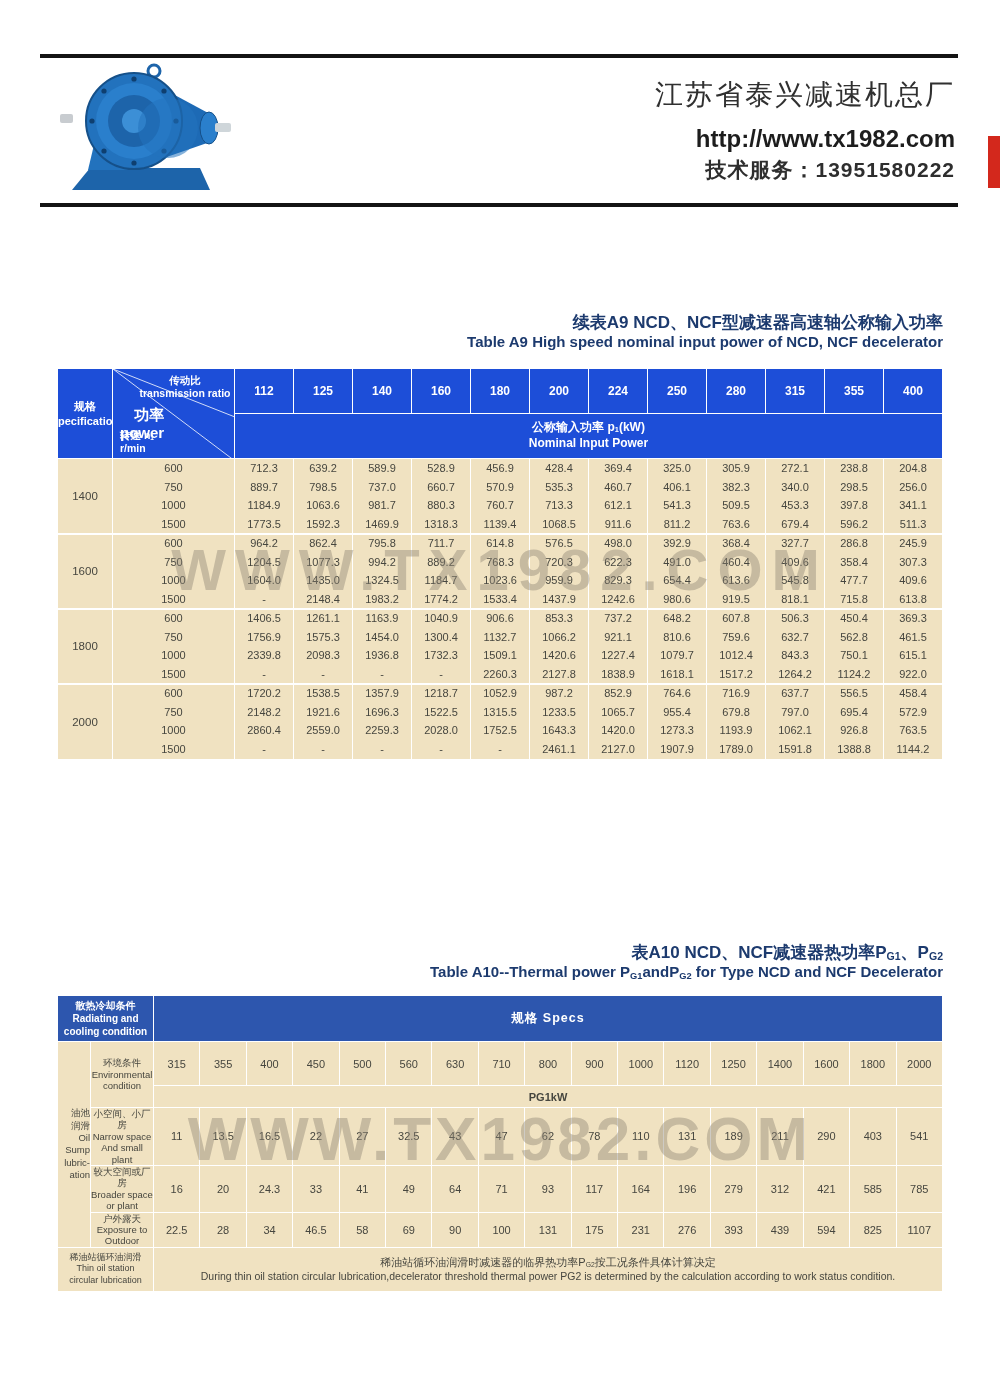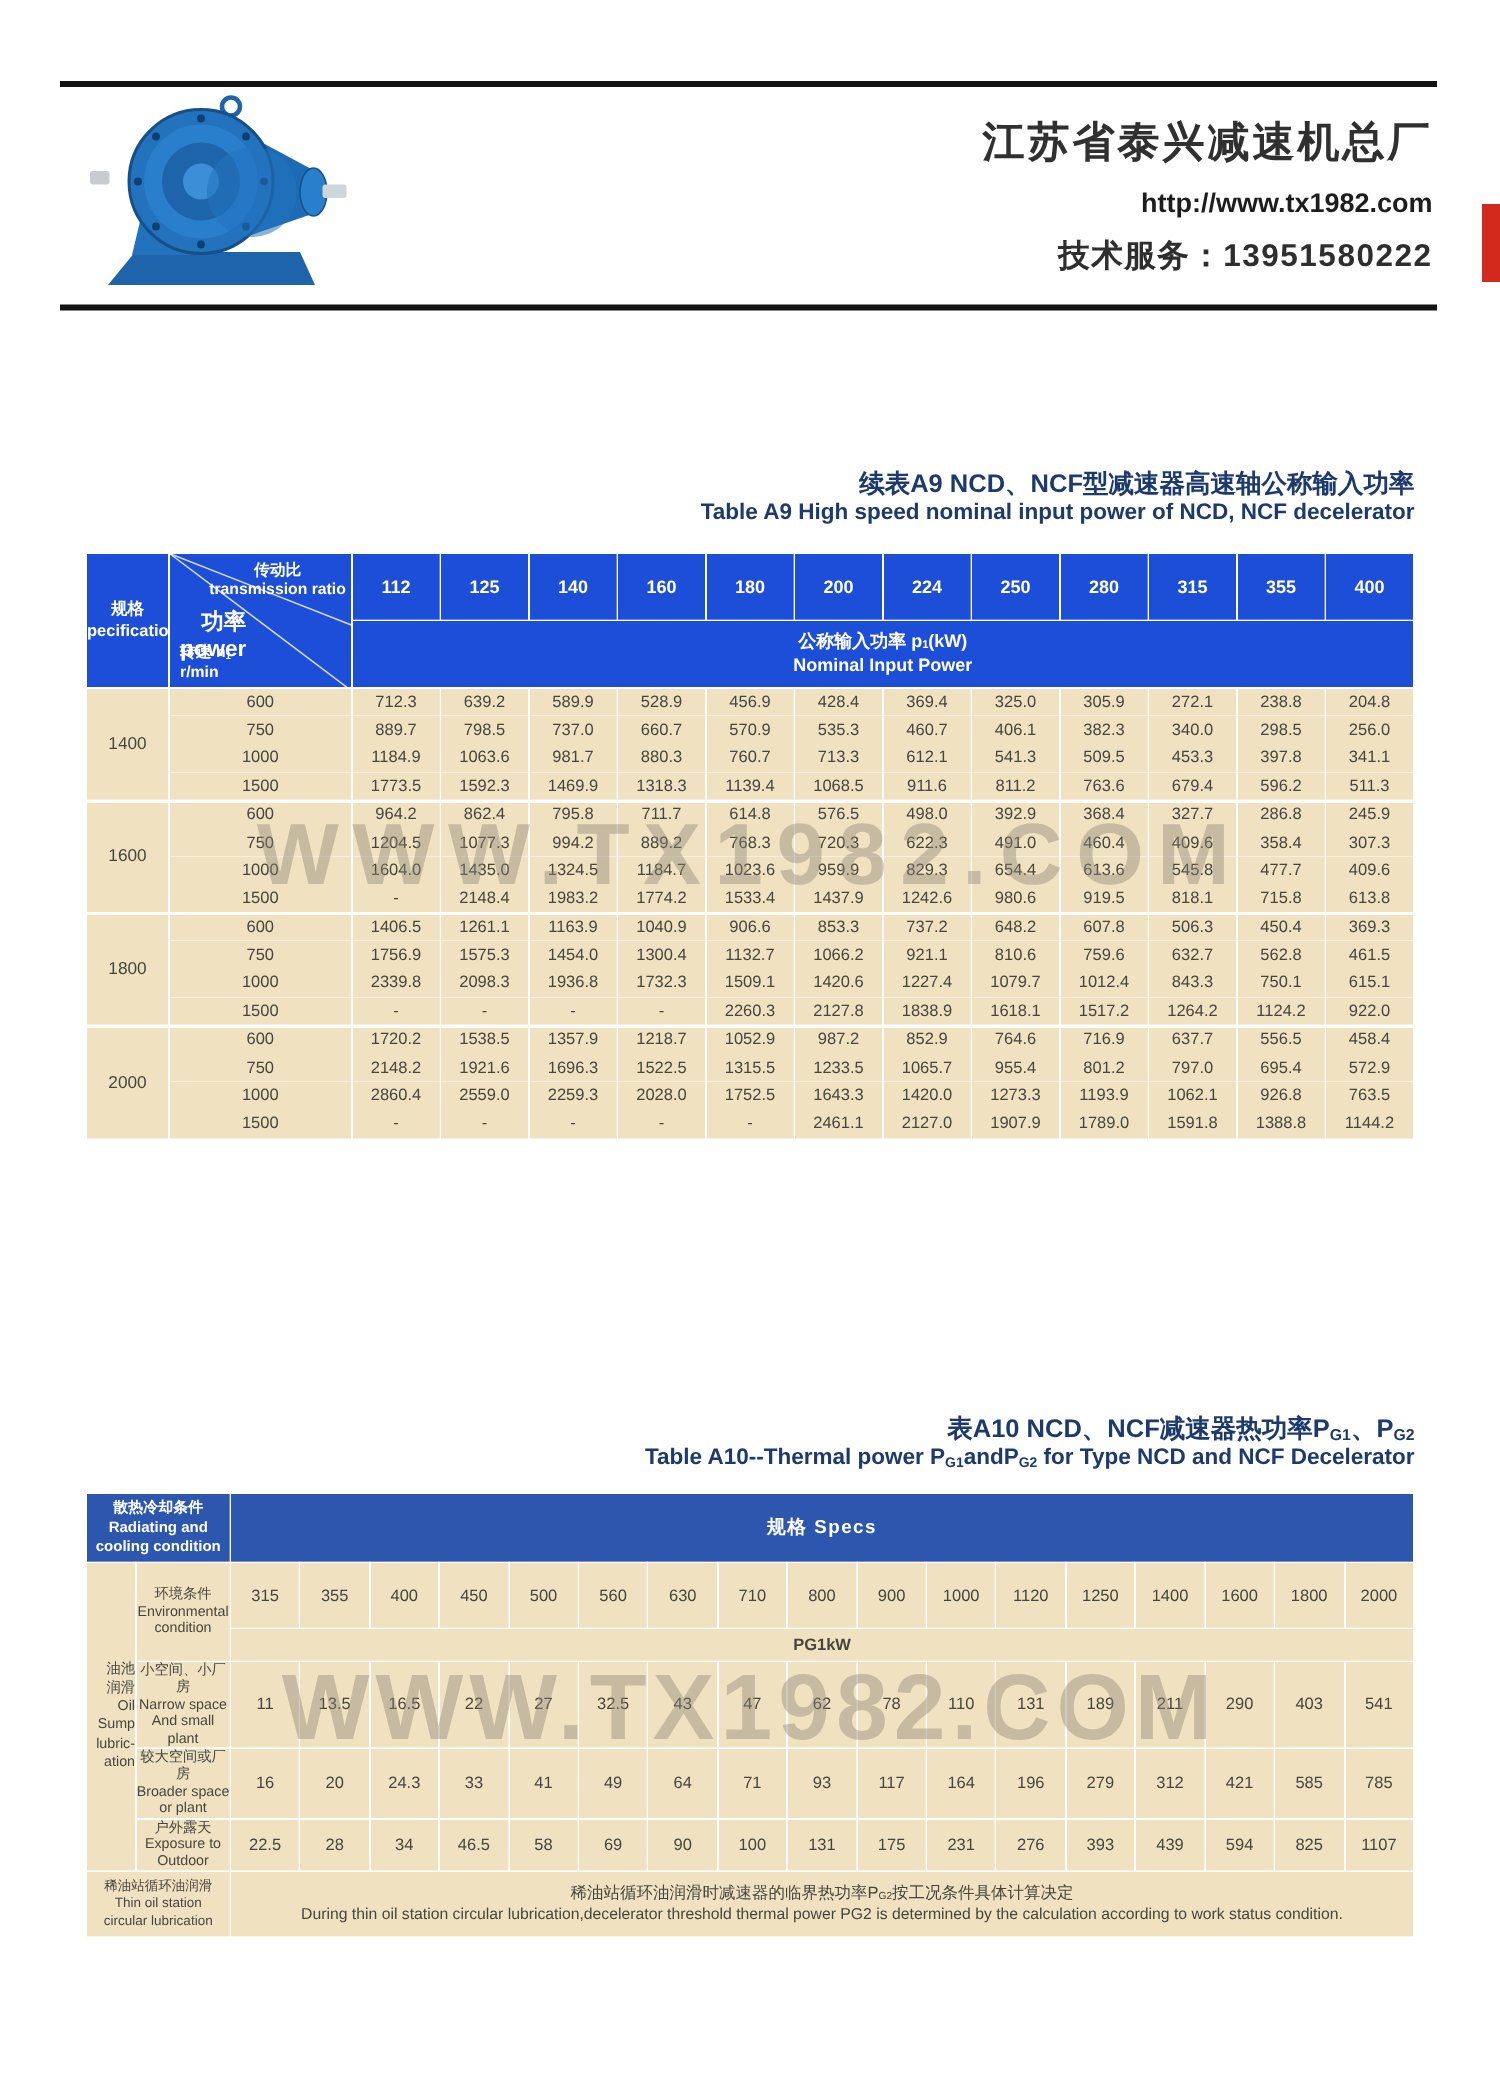--- a/index.html
+++ b/index.html
@@ -2,22 +2,22 @@
 <html><head>
 <meta charset="utf-8">
 <style>
   html,body{margin:0;padding:0;}
   body{width:1000px;height:1400px;position:relative;background:#ffffff;overflow:hidden;
        font-family:"Liberation Sans","DejaVu Sans",sans-serif;color:#45453f;}
   
   .rule{position:absolute;left:40px;width:918px;height:4px;background:#141414;}
   #rule-top{top:54px;}
   #rule-bottom{top:203px;}
-  #company{position:absolute;top:76px;right:45px;font-size:28px;font-weight:bold;color:#303030;letter-spacing:2px;}
-  #website{position:absolute;top:125px;right:45px;font-size:18px;font-weight:bold;color:#1d1d1d;}
+  #company{position:absolute;top:76px;right:45px;font-size:28px;font-weight:normal;color:#303030;letter-spacing:2px;}
+  #website{position:absolute;top:125px;right:45px;font-size:24px;font-weight:bold;color:#1d1d1d;}
   #service{position:absolute;top:156px;right:45px;font-size:21px;font-weight:bold;color:#2e2e2e;letter-spacing:1px;}
   #red-tab{position:absolute;right:0;top:136px;width:12px;height:52px;background:#d3281c;}
   #gear{position:absolute;left:58px;top:58px;}
   
   .title-zh,.title-en{position:absolute;left:57px;width:886px;text-align:right;font-weight:bold;color:#1c3a6e;}
   .title-zh{font-size:17px;}
   .title-en{font-size:15px;}
   #a9-title-zh{top:311px;}
   #a9-title-en{top:333px;}
   #a10-title-zh{top:941px;}
@@ -369,21 +369,21 @@
       <tr>
         <td class="speed-cell">750</td>
         <td class="val-cell">2148.2</td>
         <td class="val-cell">1921.6</td>
         <td class="val-cell">1696.3</td>
         <td class="val-cell">1522.5</td>
         <td class="val-cell">1315.5</td>
         <td class="val-cell">1233.5</td>
         <td class="val-cell">1065.7</td>
         <td class="val-cell">955.4</td>
-        <td class="val-cell">801.2</td>
+        <td class="val-cell">679.8</td>
         <td class="val-cell">797.0</td>
         <td class="val-cell">695.4</td>
         <td class="val-cell">572.9</td>
       </tr>
       <tr>
         <td class="speed-cell">1000</td>
         <td class="val-cell">2860.4</td>
         <td class="val-cell">2559.0</td>
         <td class="val-cell">2259.3</td>
         <td class="val-cell">2028.0</td>

